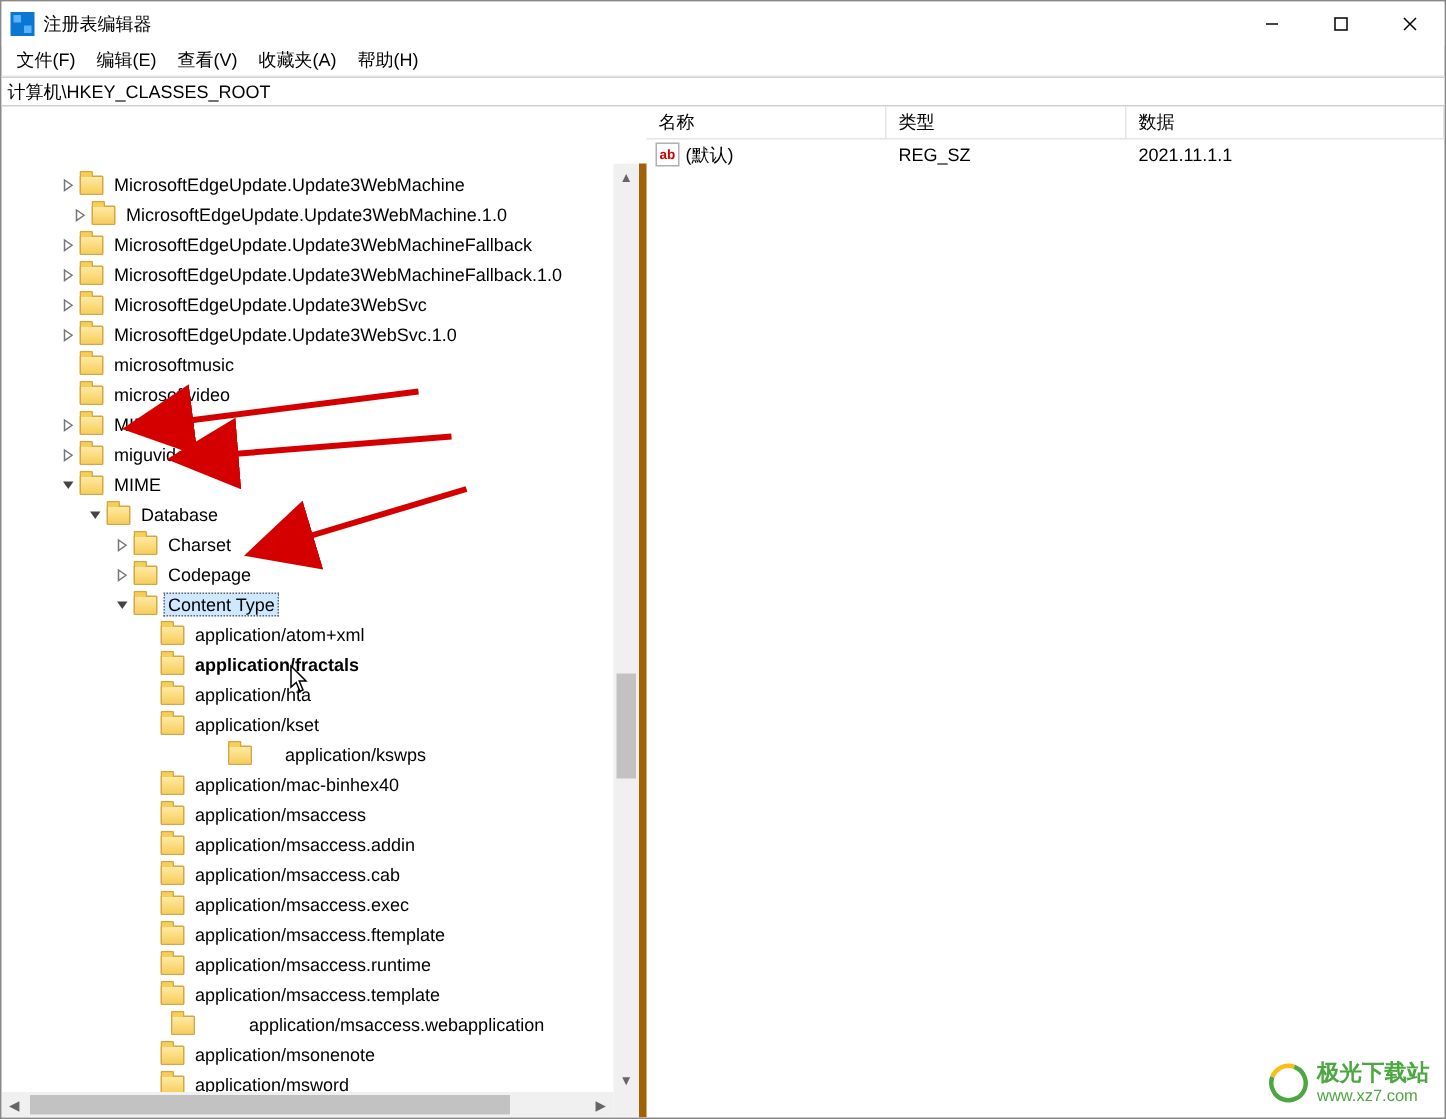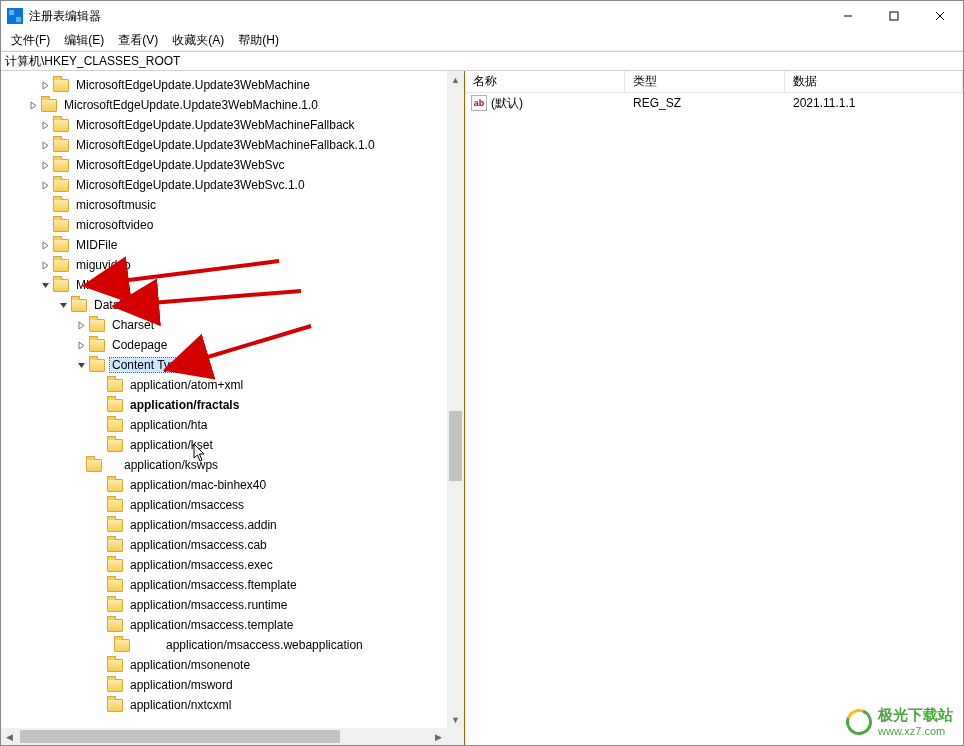--- a/index.html
+++ b/index.html
@@ -68,24 +68,25 @@
     background:#fff;
   }
 
   
   .main {
     display: flex;
     height: calc(100% - 70px);
     position: relative;
   }
   .tree-pane {
-    width: 464px;
-    border-right: 1px solid #a16207;
+    width: 430px;
+    border-right: 5px solid #a16207;
     overflow: hidden;
     position: relative;
+    margin-top: 38px;
   }
   .tree-scroll {
     position:absolute; left:0; top:0; right:17px; bottom:17px;
     overflow:hidden;
   }
   .list-pane {
     flex: 1;
     display:flex;
     flex-direction:column;
   }
@@ -222,21 +223,21 @@
       <div class="tree" id="tree">
           <div class="tree-row" style="padding-left: 36px;">
             <span class="exp">
               <svg width="9" height="9">
                 <path d="M2,1 L7,4.5 L2,8 z" fill="none" stroke="#777"></path>
               </svg>
             </span>
             <span class="folder-icon"></span>
             <span class="tree-label">MicrosoftEdgeUpdate.Update3WebMachine</span>
           </div>
-          <div class="tree-row" style="padding-left: 24px; align-items: center;">
+          <div class="tree-row" style="padding-left: 44px; align-items: center;">
             <span class="exp">
               <svg width="9" height="9">
                 <path d="M2,1 L7,4.5 L2,8 z" fill="none" stroke="#777"></path>
               </svg>
             </span>
             <span class="folder-icon"></span>
             <span class="tree-label">MicrosoftEdgeUpdate.Update3WebMachine.1.0</span>
           </div>
           <div class="tree-row" style="padding-left: 36px;">
             <span class="exp">
@@ -360,21 +361,21 @@
           <div class="tree-row" style="padding-left: 90px;">
             <span class="exp">&nbsp;</span>
             <span class="folder-icon"></span>
             <span class="tree-label">application/hta</span>
           </div>
           <div class="tree-row" style="padding-left: 90px;">
             <span class="exp">&nbsp;</span>
             <span class="folder-icon"></span>
             <span class="tree-label">application/kset</span>
           </div>
-          <div class="tree-row" style="padding-left: 54px; gap: 15px;">
+          <div class="tree-row" style="padding-left: 120px; gap: 15px;">
             <span class="exp">&nbsp;</span>
             <span class="folder-icon"></span>
             <span class="tree-label">application/kswps</span>
           </div>
           <div class="tree-row" style="padding-left: 90px;">
             <span class="exp">&nbsp;</span>
             <span class="folder-icon"></span>
             <span class="tree-label">application/mac-binhex40</span>
           </div>
           <div class="tree-row" style="padding-left: 90px;">

